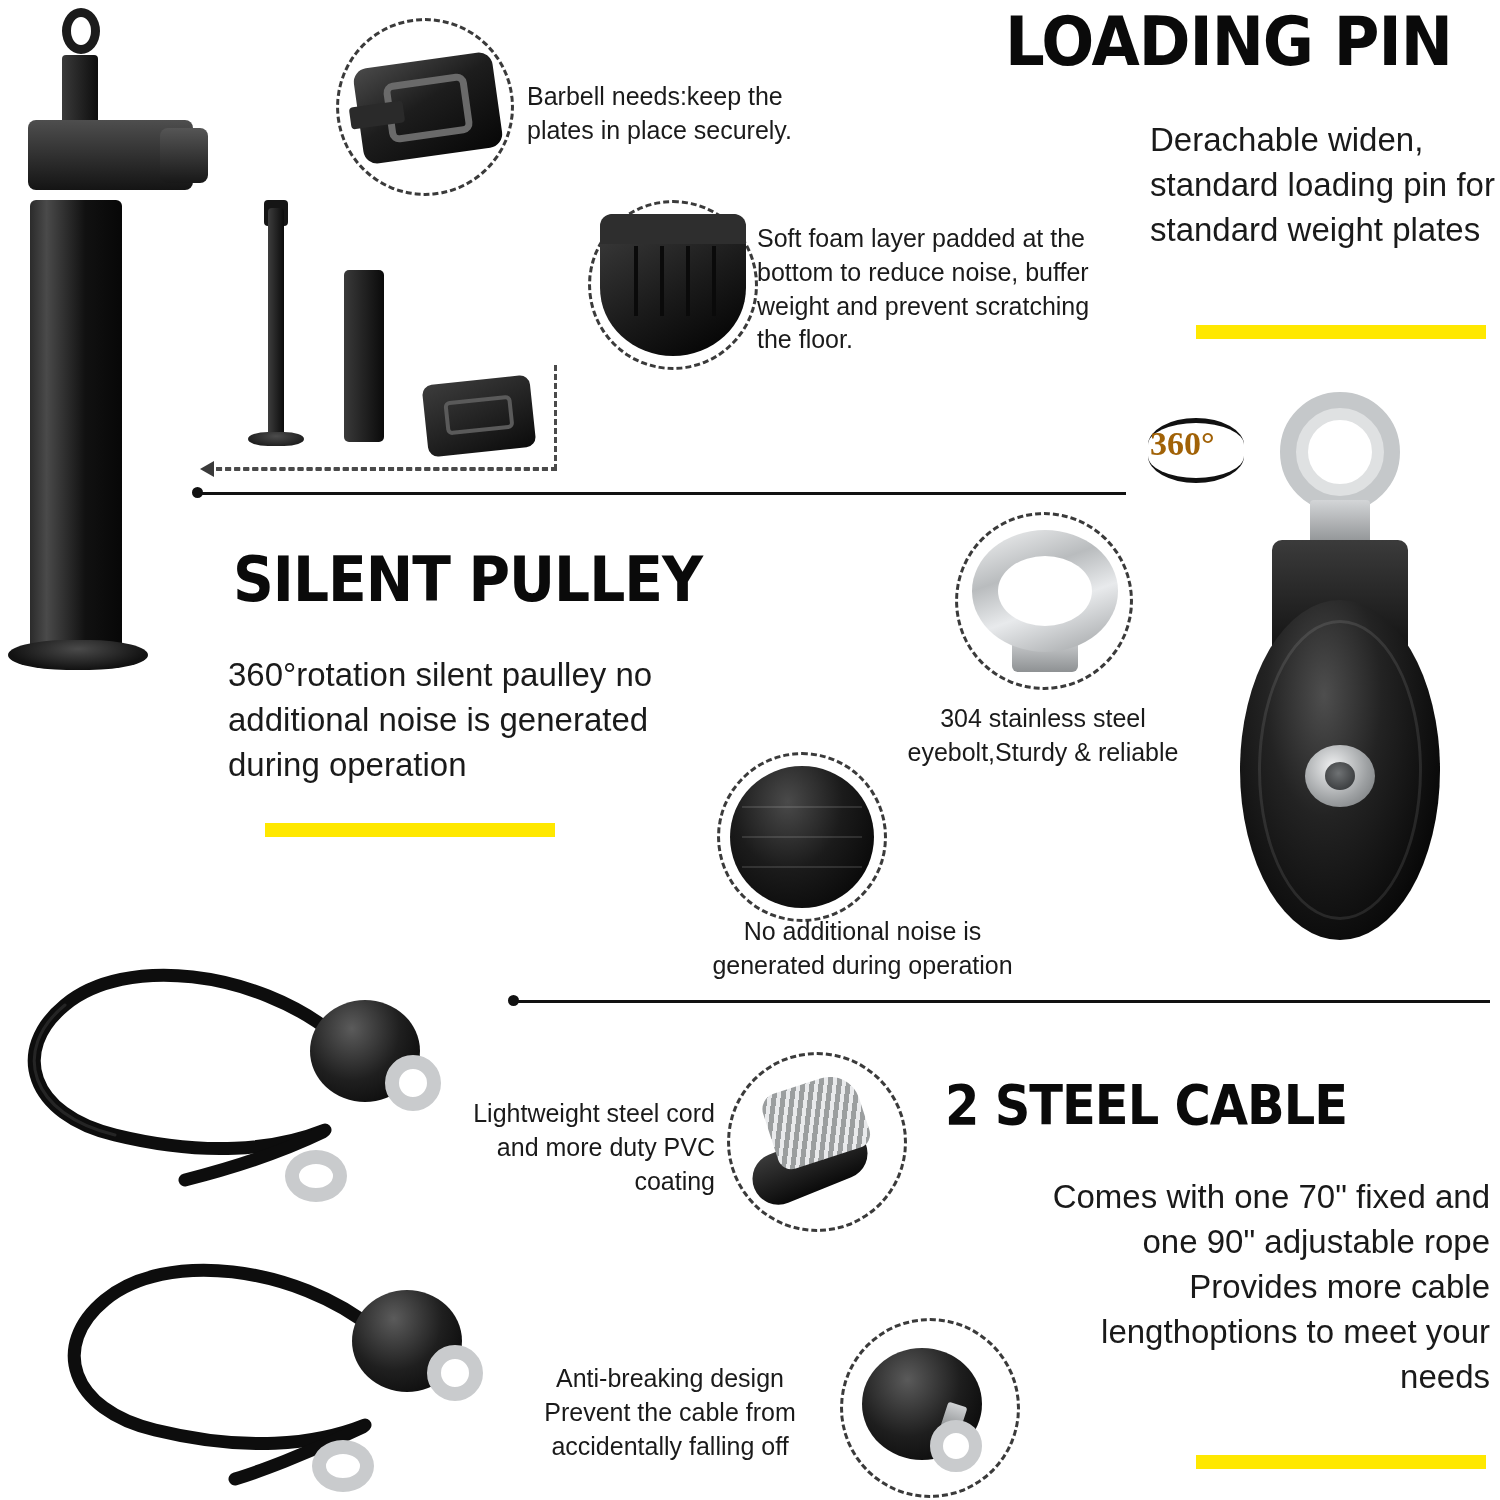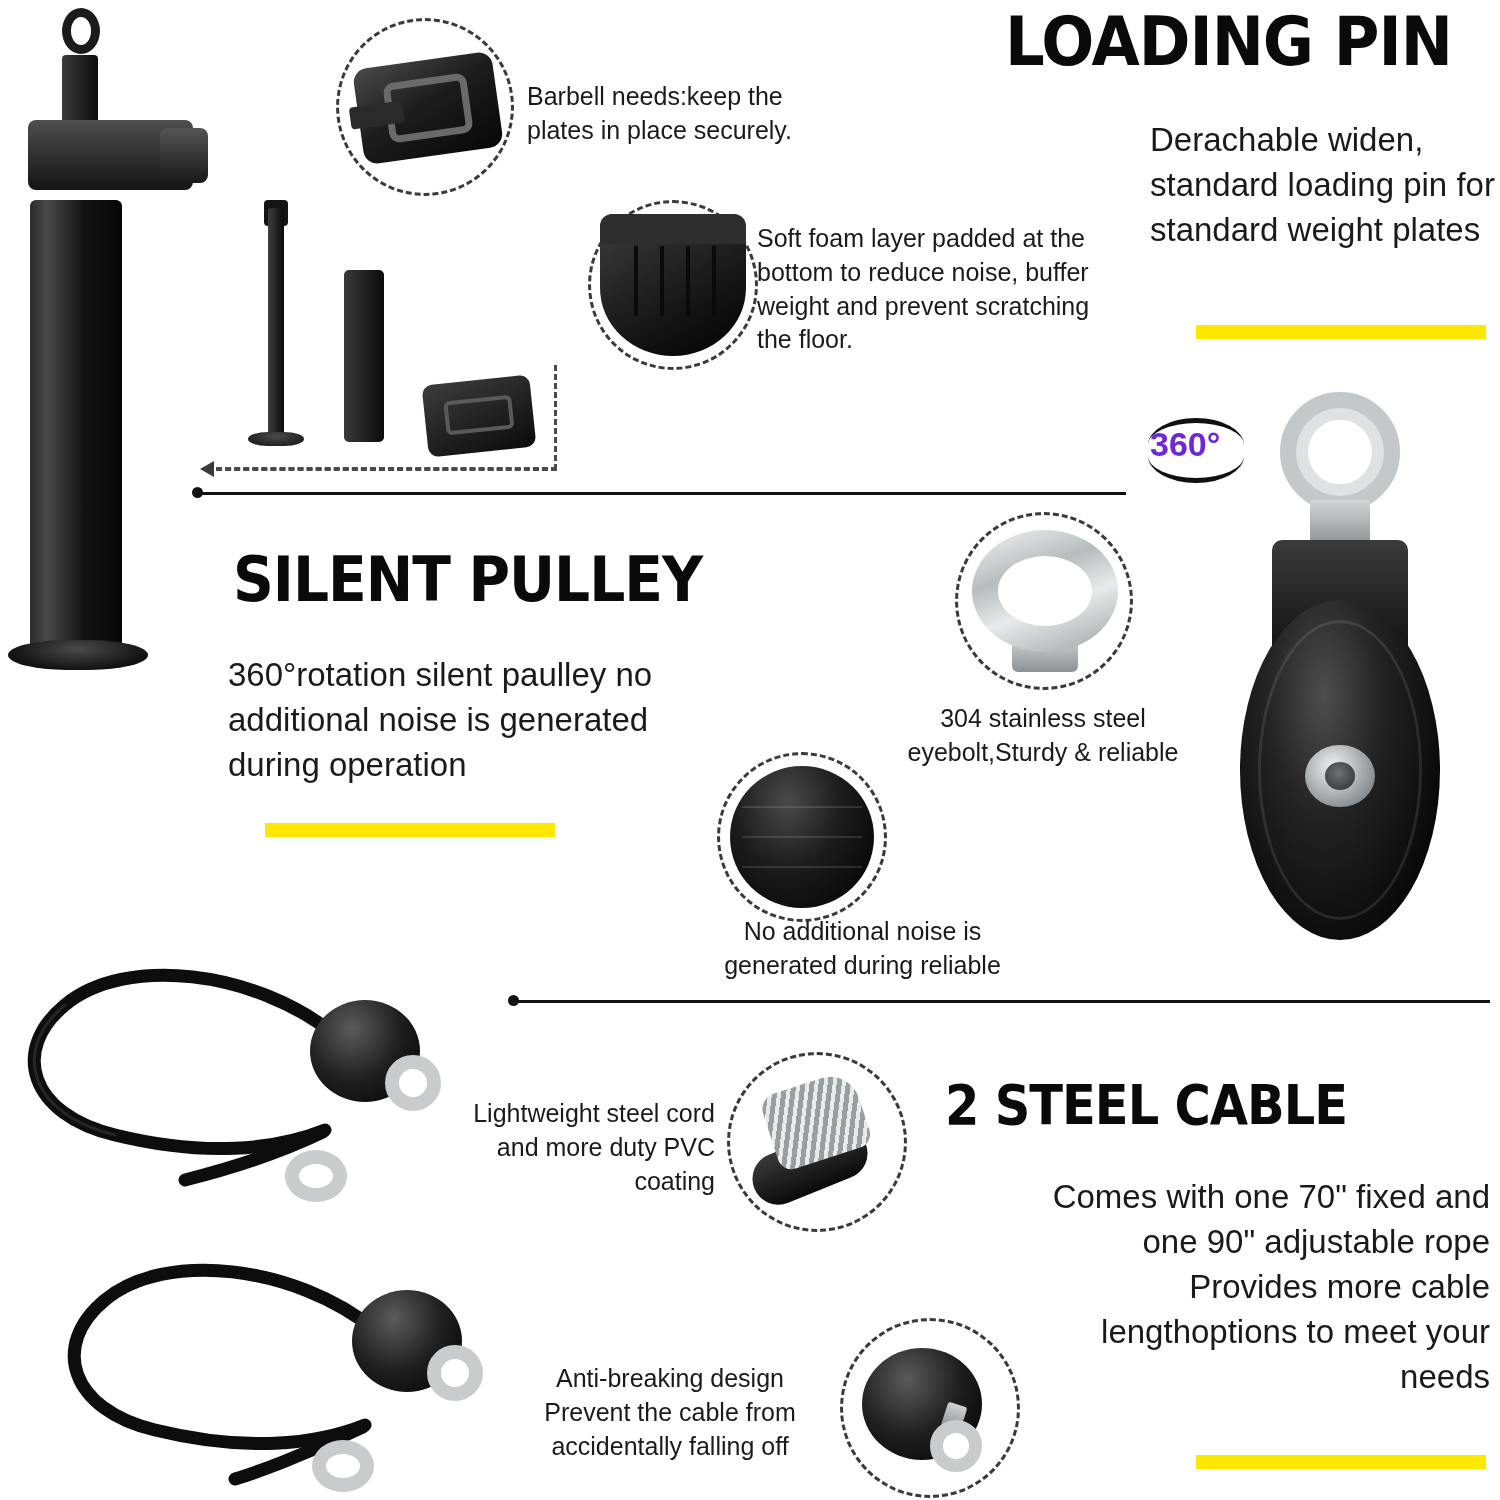--- a/index.html
+++ b/index.html
@@ -286,24 +286,24 @@
   .nz-line {
     background: rgba(255,255,255,0.12);
     height: 2px;
     left: 742px;
     width: 120px;
   }
 
   
   .badge360 {
     left: 1150px; top: 425px;
-    font-family: Liberation Sans, sans-serif;
+    font-family: Liberation Serif, serif;
     font-weight: bold;
     font-size: 34px;
-    color: #6d28d9;
+    color: #a16207;
   }
   .badge360-arrow-top {
     left: 1148px; top: 418px;
     width: 96px; height: 22px;
     border-top: 5px solid #111;
     border-radius: 50%/100% 100% 0 0;
   }
   .badge360-arrow-bot {
     left: 1148px; top: 456px;
     width: 96px; height: 22px;
@@ -462,21 +462,21 @@
 <div class="abs dashed-circle eb-circle"></div>
 <div class="abs eb-shank"></div>
 <div class="abs eb-ring-inner"></div>
 <div class="abs callout c-eyebolt">304 stainless steel eyebolt,Sturdy &amp; reliable</div>
 
 <div class="abs dashed-circle nz-circle"></div>
 <div class="abs nz-disc"></div>
 <div class="abs nz-line" style="top:806px"></div>
 <div class="abs nz-line" style="top:836px"></div>
 <div class="abs nz-line" style="top:866px"></div>
-<div class="abs callout c-noise">No additional noise is generated during reliable</div>
+<div class="abs callout c-noise">No additional noise is generated during operation</div>
 
 <div class="abs badge360-arrow-top"></div>
 <div class="abs badge360-arrow-bot"></div>
 <div class="abs badge360">360°</div>
 
 <div class="abs pl-eye"></div>
 <div class="abs pl-eye-shine"></div>
 <div class="abs pl-neck"></div>
 <div class="abs pl-bracket"></div>
 <div class="abs pl-wheel"></div>

